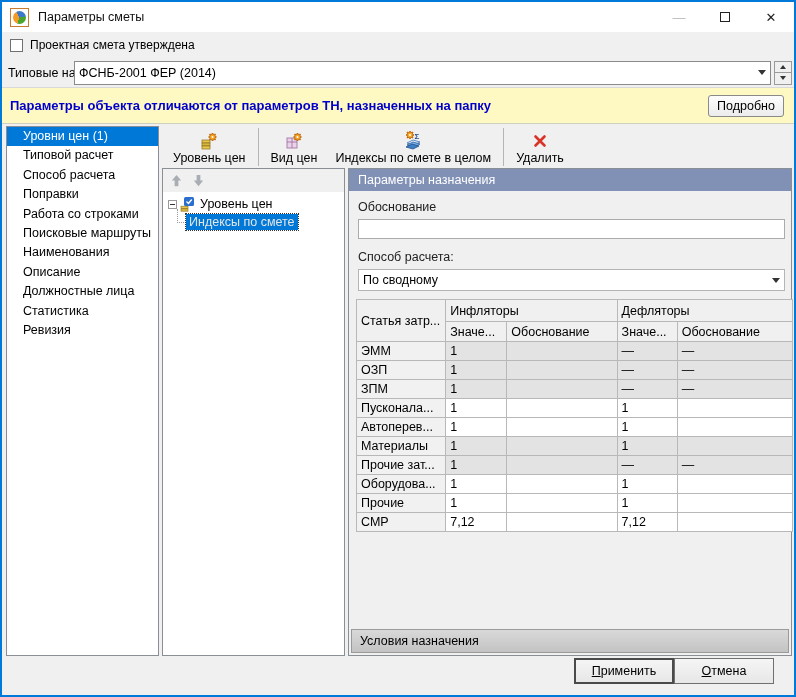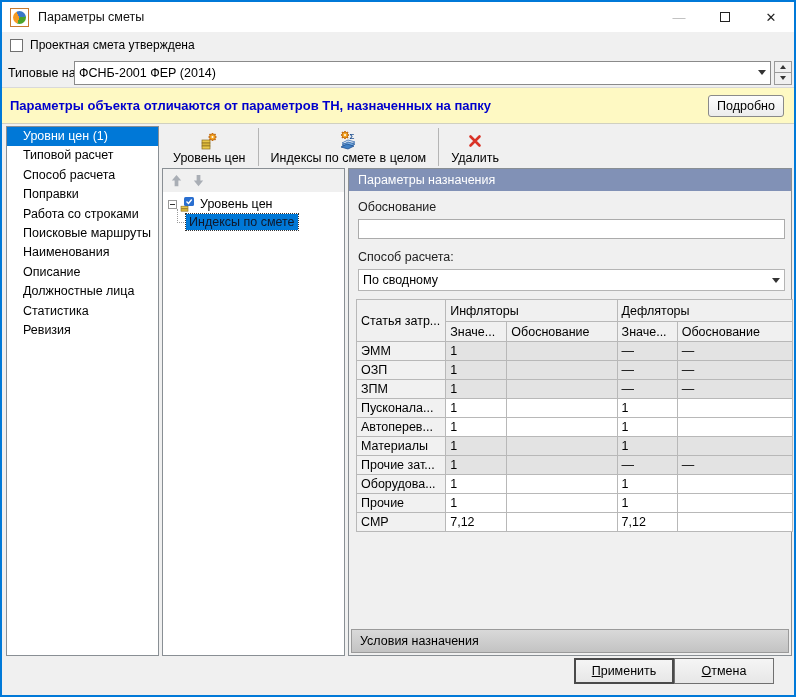--- a/index.html
+++ b/index.html
@@ -59,21 +59,21 @@
   .content { flex: 1; display: flex; min-height: 0; }
   .tree-panel { width: 183px; flex: 0 0 auto; background: #fff; border: 1px solid #898f94; margin-right: 3px; display: flex; flex-direction: column; }
   .tree-toolbar { height: 23px; background: #f0f0f0; display: flex; align-items: center; gap: 7px; padding-left: 6px; }
   .tree-body { flex: 1; padding-top: 3px; }
   .tree-row { display: flex; align-items: center; height: 18px; font-size: 12.5px; white-space: nowrap; }
   .expander { width: 9px; height: 9px; border: 1px solid #999; background: #fff; margin: 0 3px 0 5px; position: relative; flex: 0 0 auto; }
   .expander::before { content: ""; position: absolute; left: 1px; right: 1px; top: 3px; height: 1px; background: #333; }
   .tree-label { padding: 1px 3px; }
   .tree-child-row { margin-left: 14px; }
   .tree-connector { width: 9px; height: 14px; border-left: 1px dotted #9a9a9a; border-bottom: 1px dotted #9a9a9a; margin: -6px 0 6px 0; flex: 0 0 auto; }
-  .tree-label.selected { background: #0078d7; color: #0f172a; outline: 1px dotted #333; outline-offset: 0px; }
+  .tree-label.selected { background: #0078d7; color: #e5e5e5; outline: 1px dotted #333; outline-offset: 0px; }
 
   .right-panel { flex: 1; background: #f0f0f0; border: 1px solid #898f94; display: flex; flex-direction: column; min-width: 0; }
   .panel-header { height: 22px; background: #8191b6; color: #fff; font-size: 12.5px; display: flex; align-items: center; padding-left: 9px; flex: 0 0 auto; }
   .form-area { padding: 9px 6px 0 9px; flex: 0 0 auto; }
   .form-label { font-size: 12.5px; color: #222; margin-bottom: 5px; }
   .text-input { width: 100%; height: 20px; background: #fff; border: 1px solid #ababab; margin-bottom: 11px; }
   .method-combo { width: 100%; height: 22px; background: #fff; border: 1px solid #b5b5b5; display: flex; align-items: center; padding-left: 4px; font-size: 12.5px; margin-bottom: 8px; }
 
   
   .grid-wrap { padding: 0 6px 8px 7px; flex: 0 0 auto; }
@@ -178,20 +178,38 @@
                   <line x1="9.5" y1="2" x2="15.5" y2="8"></line>
                   <line x1="9.5" y1="8" x2="15.5" y2="2"></line>
                 </g>
                 <circle cx="12.5" cy="5" r="3" fill="#f5a623" stroke="#c06a10" stroke-width="0.8"></circle>
                 <circle cx="12.5" cy="5" r="1" fill="#fff"></circle>
               </svg>
             </span>
             <span>Уровень цен</span>
           </button>
           <div class="tb-sep"></div>
+          <button class="tb-btn">
+            <span>
+              <svg width="18" height="18" viewBox="0 0 18 18">
+                <rect x="2" y="6" width="10" height="10" fill="#e9d3ea" stroke="#9a6a9a" stroke-width="0.8"></rect>
+                <line x1="2" y1="10" x2="12" y2="10" stroke="#9a6a9a" stroke-width="0.8"></line>
+                <line x1="7" y1="6" x2="7" y2="16" stroke="#9a6a9a" stroke-width="0.8"></line>
+                <g stroke="#c06a10" stroke-width="1.6">
+                  <line x1="8.5" y1="5" x2="16.5" y2="5"></line>
+                  <line x1="12.5" y1="1" x2="12.5" y2="9"></line>
+                  <line x1="9.5" y1="2" x2="15.5" y2="8"></line>
+                  <line x1="9.5" y1="8" x2="15.5" y2="2"></line>
+                </g>
+                <circle cx="12.5" cy="5" r="3" fill="#f5a623" stroke="#c06a10" stroke-width="0.8"></circle>
+                <circle cx="12.5" cy="5" r="1" fill="#fff"></circle>
+              </svg>
+            </span>
+            <span>Вид цен</span>
+          </button>
           <button class="tb-btn">
             <span>
               <svg width="19" height="19" viewBox="0 0 19 19">
                 <path d="M3 12 L9 9 L16 11 L10 14 Z" fill="#e8f0fb" stroke="#3a6fb0" stroke-width="0.8"></path>
                 <path d="M3 14 L9 11 L16 13 L10 16 Z" fill="#7fb2e5" stroke="#2a5f9f" stroke-width="0.8"></path>
                 <path d="M2 16 L8 13 L15 15 L9 18 Z" fill="#3f7fc4" stroke="#1f4f8f" stroke-width="0.8"></path>
                 <g stroke="#c06a10" stroke-width="1.6">
                   <line x1="2" y1="4" x2="10" y2="4"></line>
                   <line x1="6" y1="0" x2="6" y2="8"></line>
                   <line x1="3" y1="1" x2="9" y2="7"></line>

